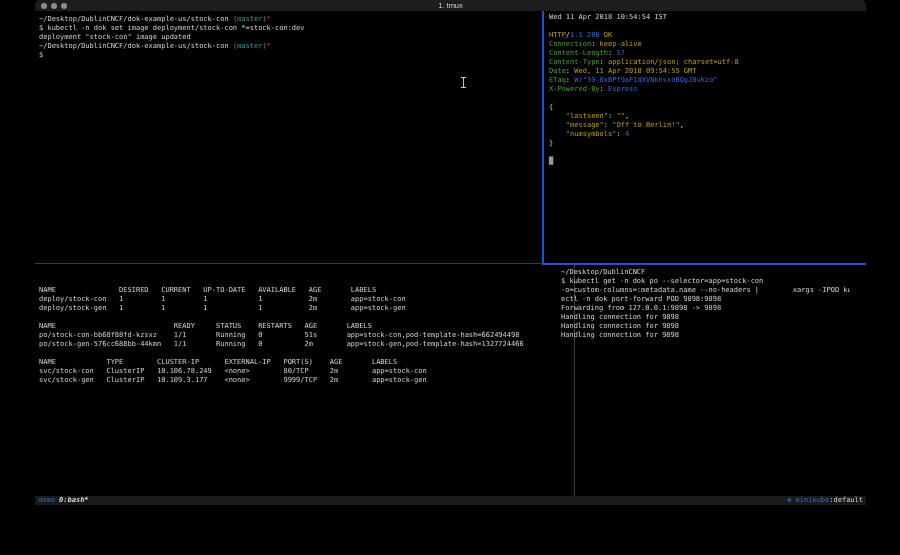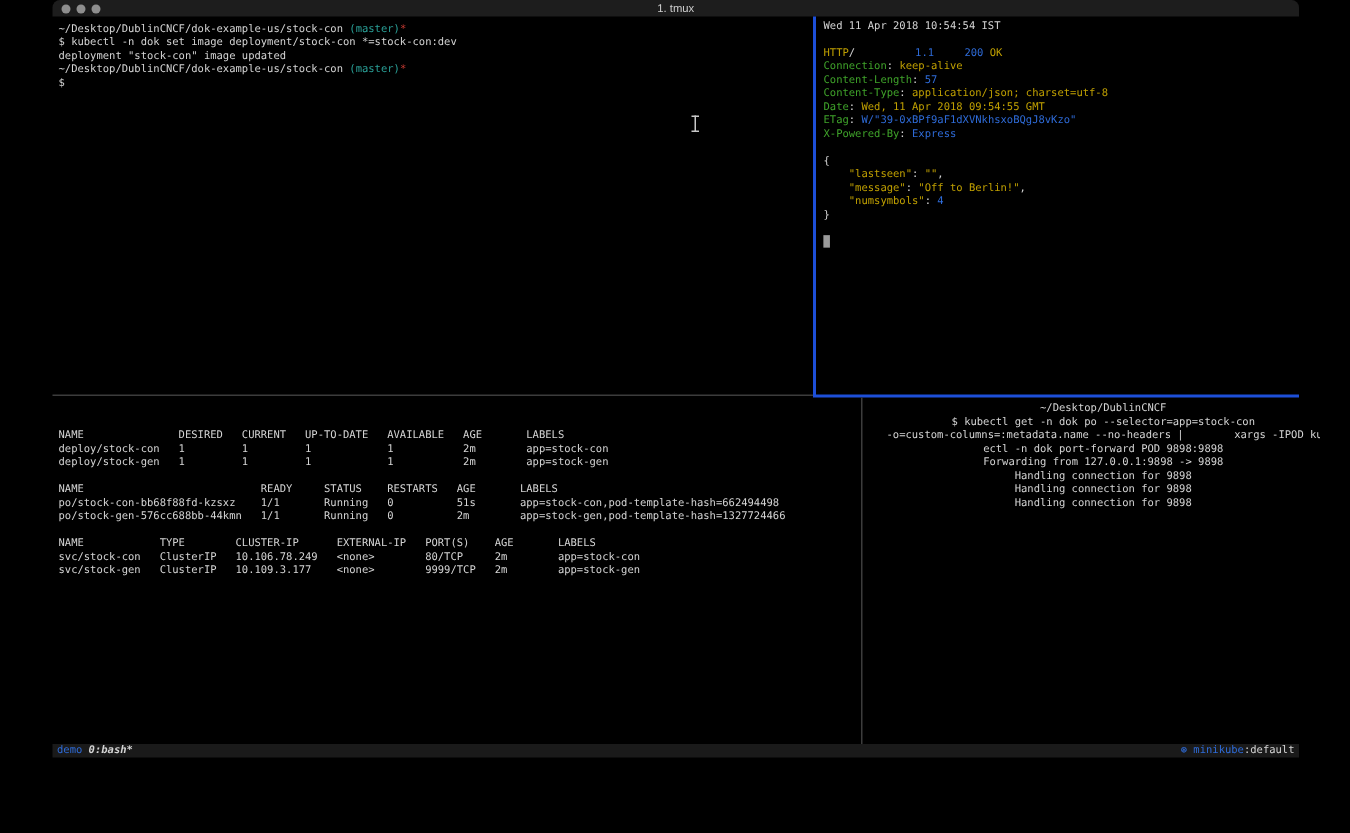--- a/index.html
+++ b/index.html
@@ -9,21 +9,21 @@
   .titlebar{position:absolute;left:0;top:0;width:831px;height:11px;background:var(--titlebar-bg);
             border-radius:5px 5px 0 0;}
   .traffic{position:absolute;left:6px;top:2.5px;display:flex;gap:4px;}
   .light{width:6px;height:6px;border-radius:50%;background:var(--light-gray);display:inline-block;}
   .title{position:absolute;left:0;top:1px;width:100%;text-align:center;
          font-family:"Liberation Sans", sans-serif;font-size:7.5px;line-height:10px;color:var(--title-fg);}
   .pane{position:absolute;overflow:hidden;color:var(--fg);font-size:7px;}
   .pane-tl{left:1px;top:11px;width:506px;height:252px;padding:4px 0 0 3px;}
   .pane-tr{left:509px;top:11px;width:321px;height:252px;padding:2px 0 12px 5px;}
   .pane-bl{left:1px;top:264px;width:537px;height:232px;padding:4px 0 0 3px;}
-  .pane-br{left:552px;top:264px;width:289px;height:232px;padding:4px 0 0 4px;text-align:center;}
+  .pane-br{left:522px;top:264px;width:289px;height:232px;padding:4px 0 0 4px;}
   .tline{height:9px;line-height:9px;white-space:pre;}
   .vdiv-top{position:absolute;left:507px;top:11px;width:1.5px;height:253px;background:var(--border-blue);}
   .hdiv-left{position:absolute;left:0px;top:263px;width:507px;height:1px;background:var(--border-gray);}
   .hdiv-right{position:absolute;left:507px;top:263px;width:324px;height:1.5px;background:var(--border-blue);}
   .vdiv-bottom{position:absolute;left:539px;top:265px;width:1px;height:231px;background:var(--border-gray);}
   .statusbar{position:absolute;left:0;top:496px;width:831px;height:9px;background:var(--statusbar-bg);
              font-size:7px;line-height:9px;color:var(--fg);}
   .status-left{position:absolute;left:3px;top:0;white-space:pre;}
   .status-right{position:absolute;right:3px;top:0;white-space:pre;}
   .c-blue{color:var(--blue);}
@@ -53,21 +53,21 @@
         <div class="tline"><span>~/Desktop/DublinCNCF/dok-example-us/stock-con </span><span style="color: rgb(42, 161, 152);">(master)</span><span style="color: rgb(204, 59, 51);">*</span></div>
         <div class="tline">$ kubectl -n dok set image deployment/stock-con *=stock-con:dev</div>
         <div class="tline">deployment "stock-con" image updated</div>
         <div class="tline"><span>~/Desktop/DublinCNCF/dok-example-us/stock-con </span><span style="color: rgb(42, 161, 152);">(master)</span><span style="color: rgb(204, 59, 51);">*</span></div>
         <div class="tline">$</div>
       </div>
     <div class="vdiv-top"></div>
     <div class="pane pane-tr">
         <div class="tline">Wed 11 Apr 2018 10:54:54 IST</div>
         <div class="tline"></div>
-        <div class="tline"><span style="color: rgb(192, 160, 0);">HTTP</span><span>/</span><span style="color: rgb(46, 107, 216); margin-left: 40px;">1.1</span><span> </span><span style="color: rgb(46, 107, 216); margin-left: 16px;">200</span><span> </span><span style="color: rgb(192, 160, 0);">OK</span></div>
+        <div class="tline"><span style="color: rgb(192, 160, 0);">HTTP</span><span>/</span><span style="color: rgb(46, 107, 216);">1.1</span><span> </span><span style="color: rgb(46, 107, 216);">200</span><span> </span><span style="color: rgb(192, 160, 0);">OK</span></div>
         <div class="tline"><span style="color: rgb(63, 163, 42);">Connection</span><span>: </span><span style="color: rgb(192, 160, 0); margin-top: 16px;">keep-alive</span></div>
         <div class="tline"><span style="color: rgb(63, 163, 42);">Content-Length</span><span>: </span><span style="color: rgb(46, 107, 216);">57</span></div>
         <div class="tline"><span style="color: rgb(63, 163, 42);">Content-Type</span><span>: </span><span style="color: rgb(192, 160, 0);">application/json; charset=utf-8</span></div>
         <div class="tline"><span style="color: rgb(63, 163, 42);">Date</span><span>: </span><span style="color: rgb(192, 160, 0);">Wed, 11 Apr 2018 09:54:55 GMT</span></div>
         <div class="tline"><span style="color: rgb(63, 163, 42);">ETag</span><span>: </span><span style="color: rgb(46, 107, 216);">W/"39-0xBPf9aF1dXVNkhsxoBQgJ8vKzo"</span></div>
         <div class="tline"><span style="color: rgb(63, 163, 42);">X-Powered-By</span><span>: </span><span style="color: rgb(46, 107, 216);">Express</span></div>
         <div class="tline"></div>
         <div class="tline">{</div>
         <div class="tline"><span>    </span><span style="color: rgb(192, 160, 0);">"lastseen"</span><span>: </span><span style="color: rgb(192, 160, 0);">""</span><span>,</span></div>
         <div class="tline"><span>    </span><span style="color: rgb(192, 160, 0);">"message"</span><span>: </span><span style="color: rgb(192, 160, 0);">"Off to Berlin!"</span><span>,</span></div>

